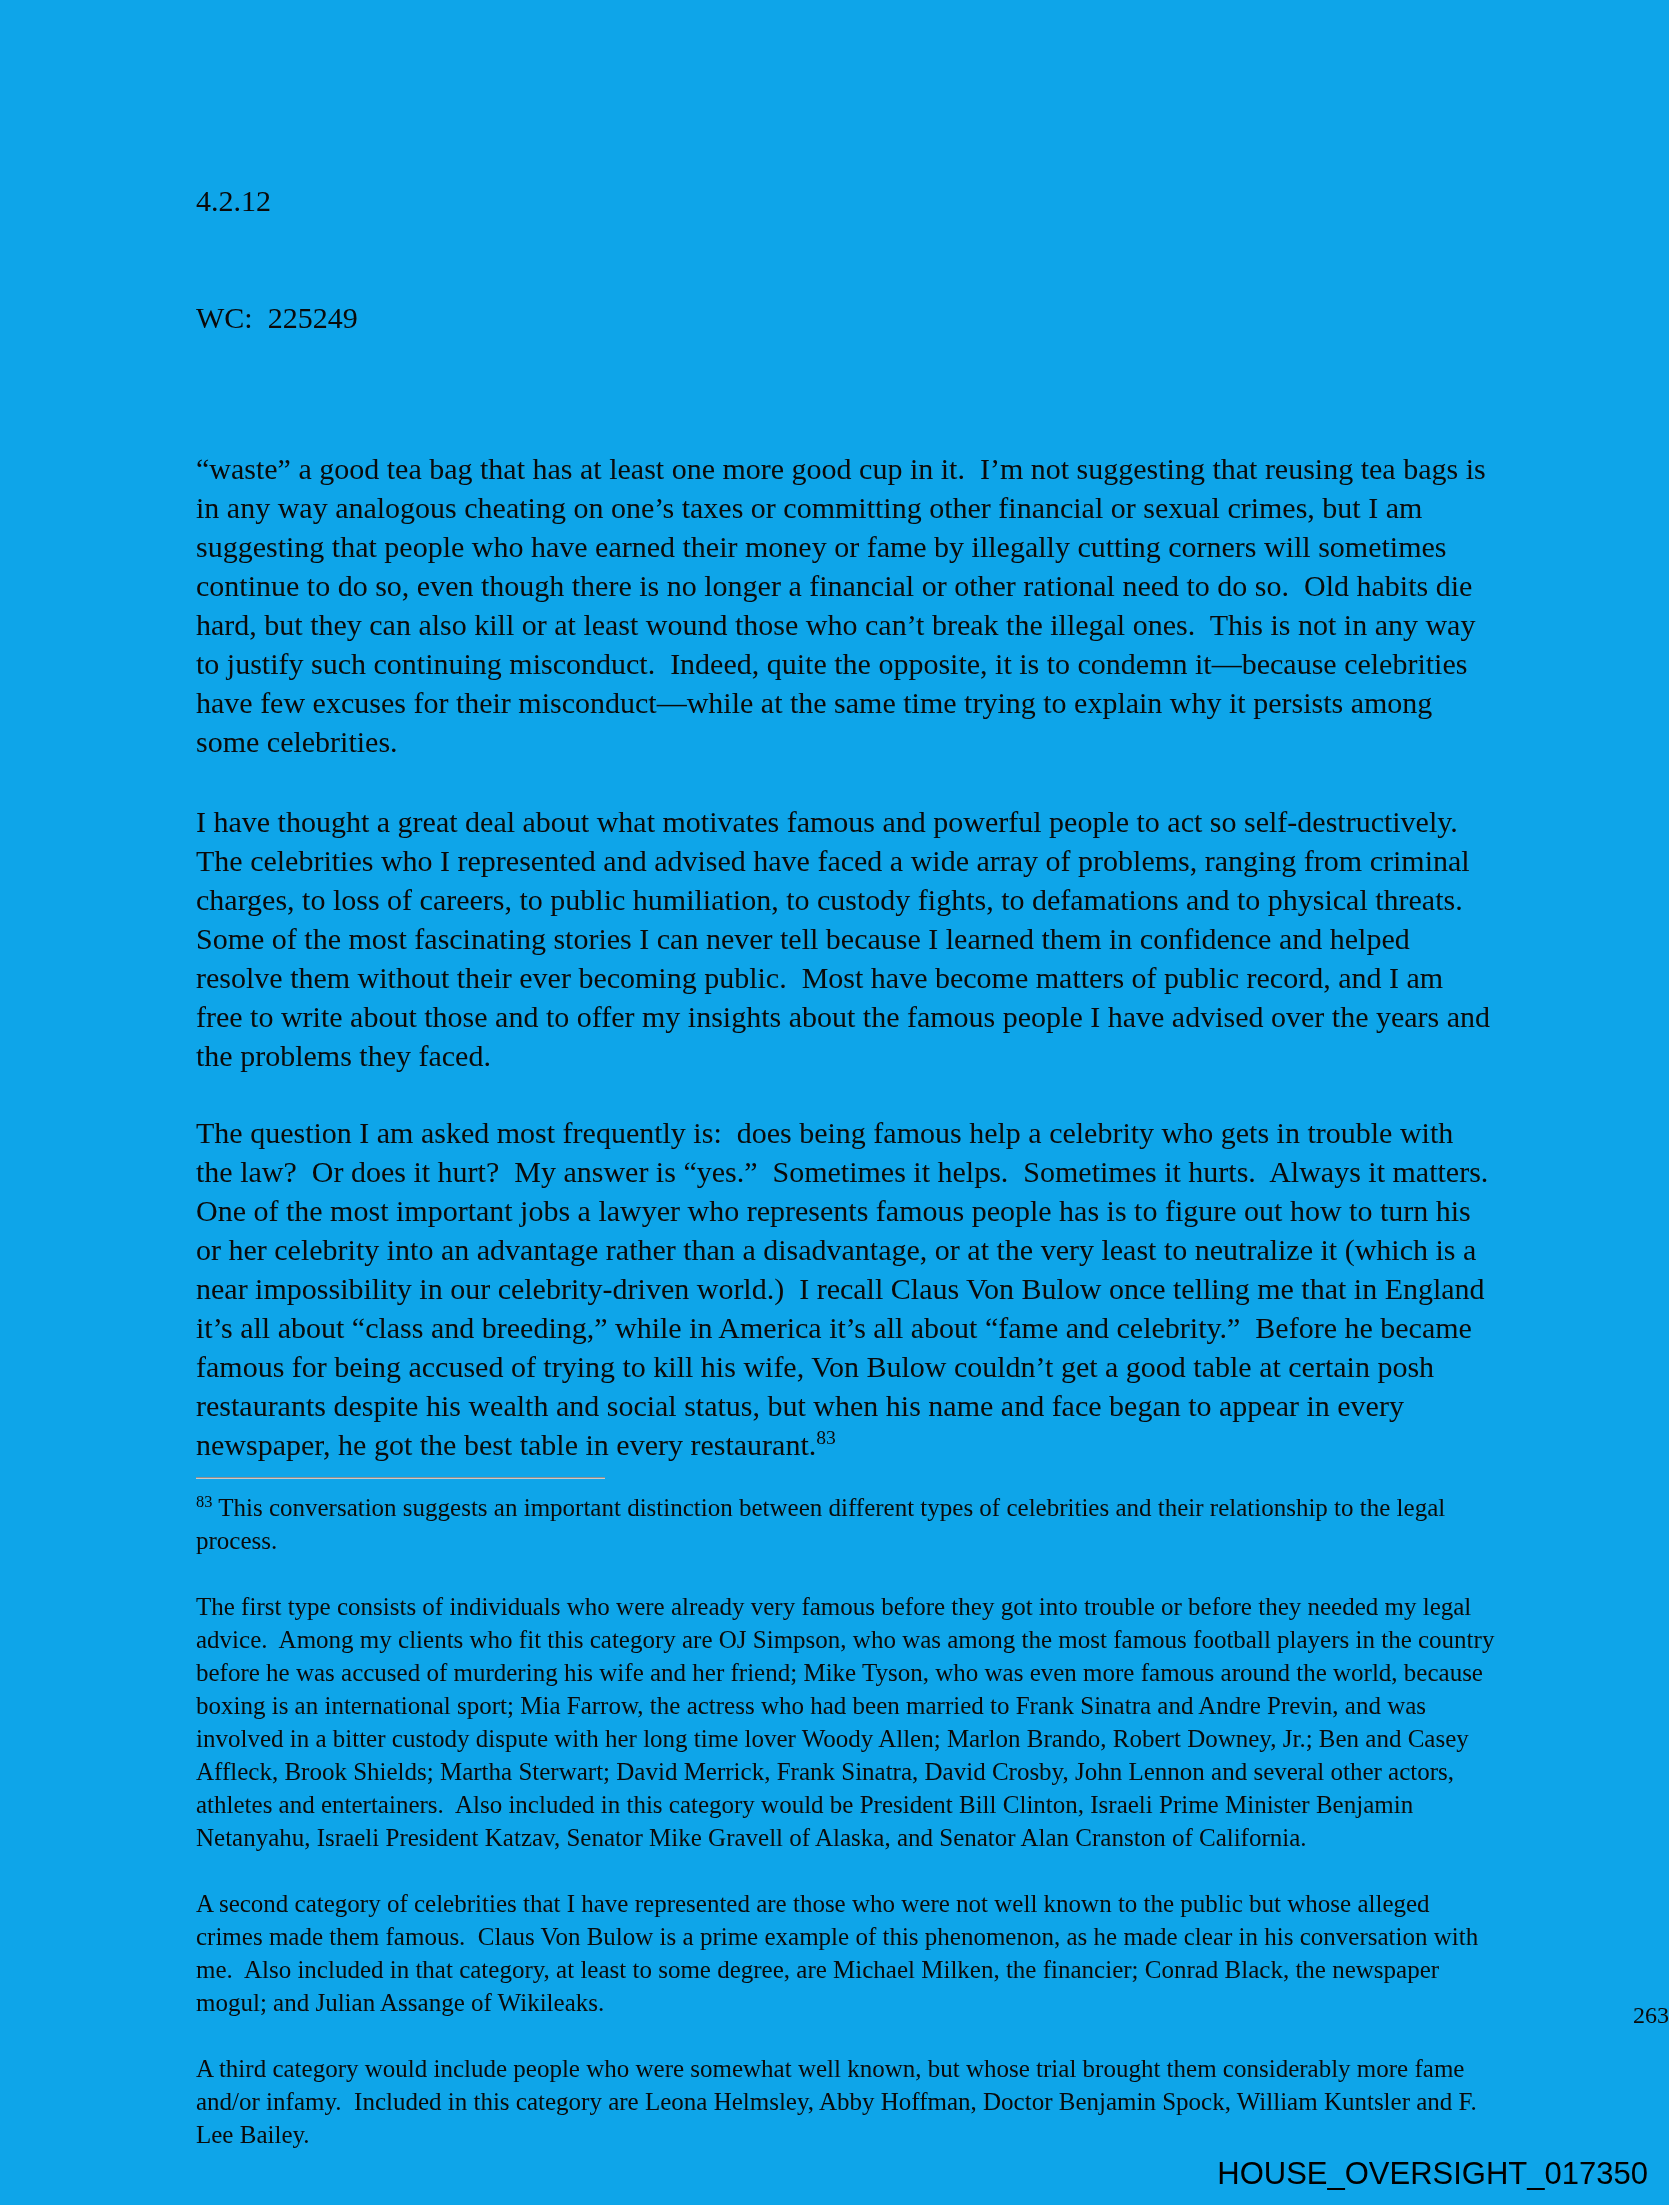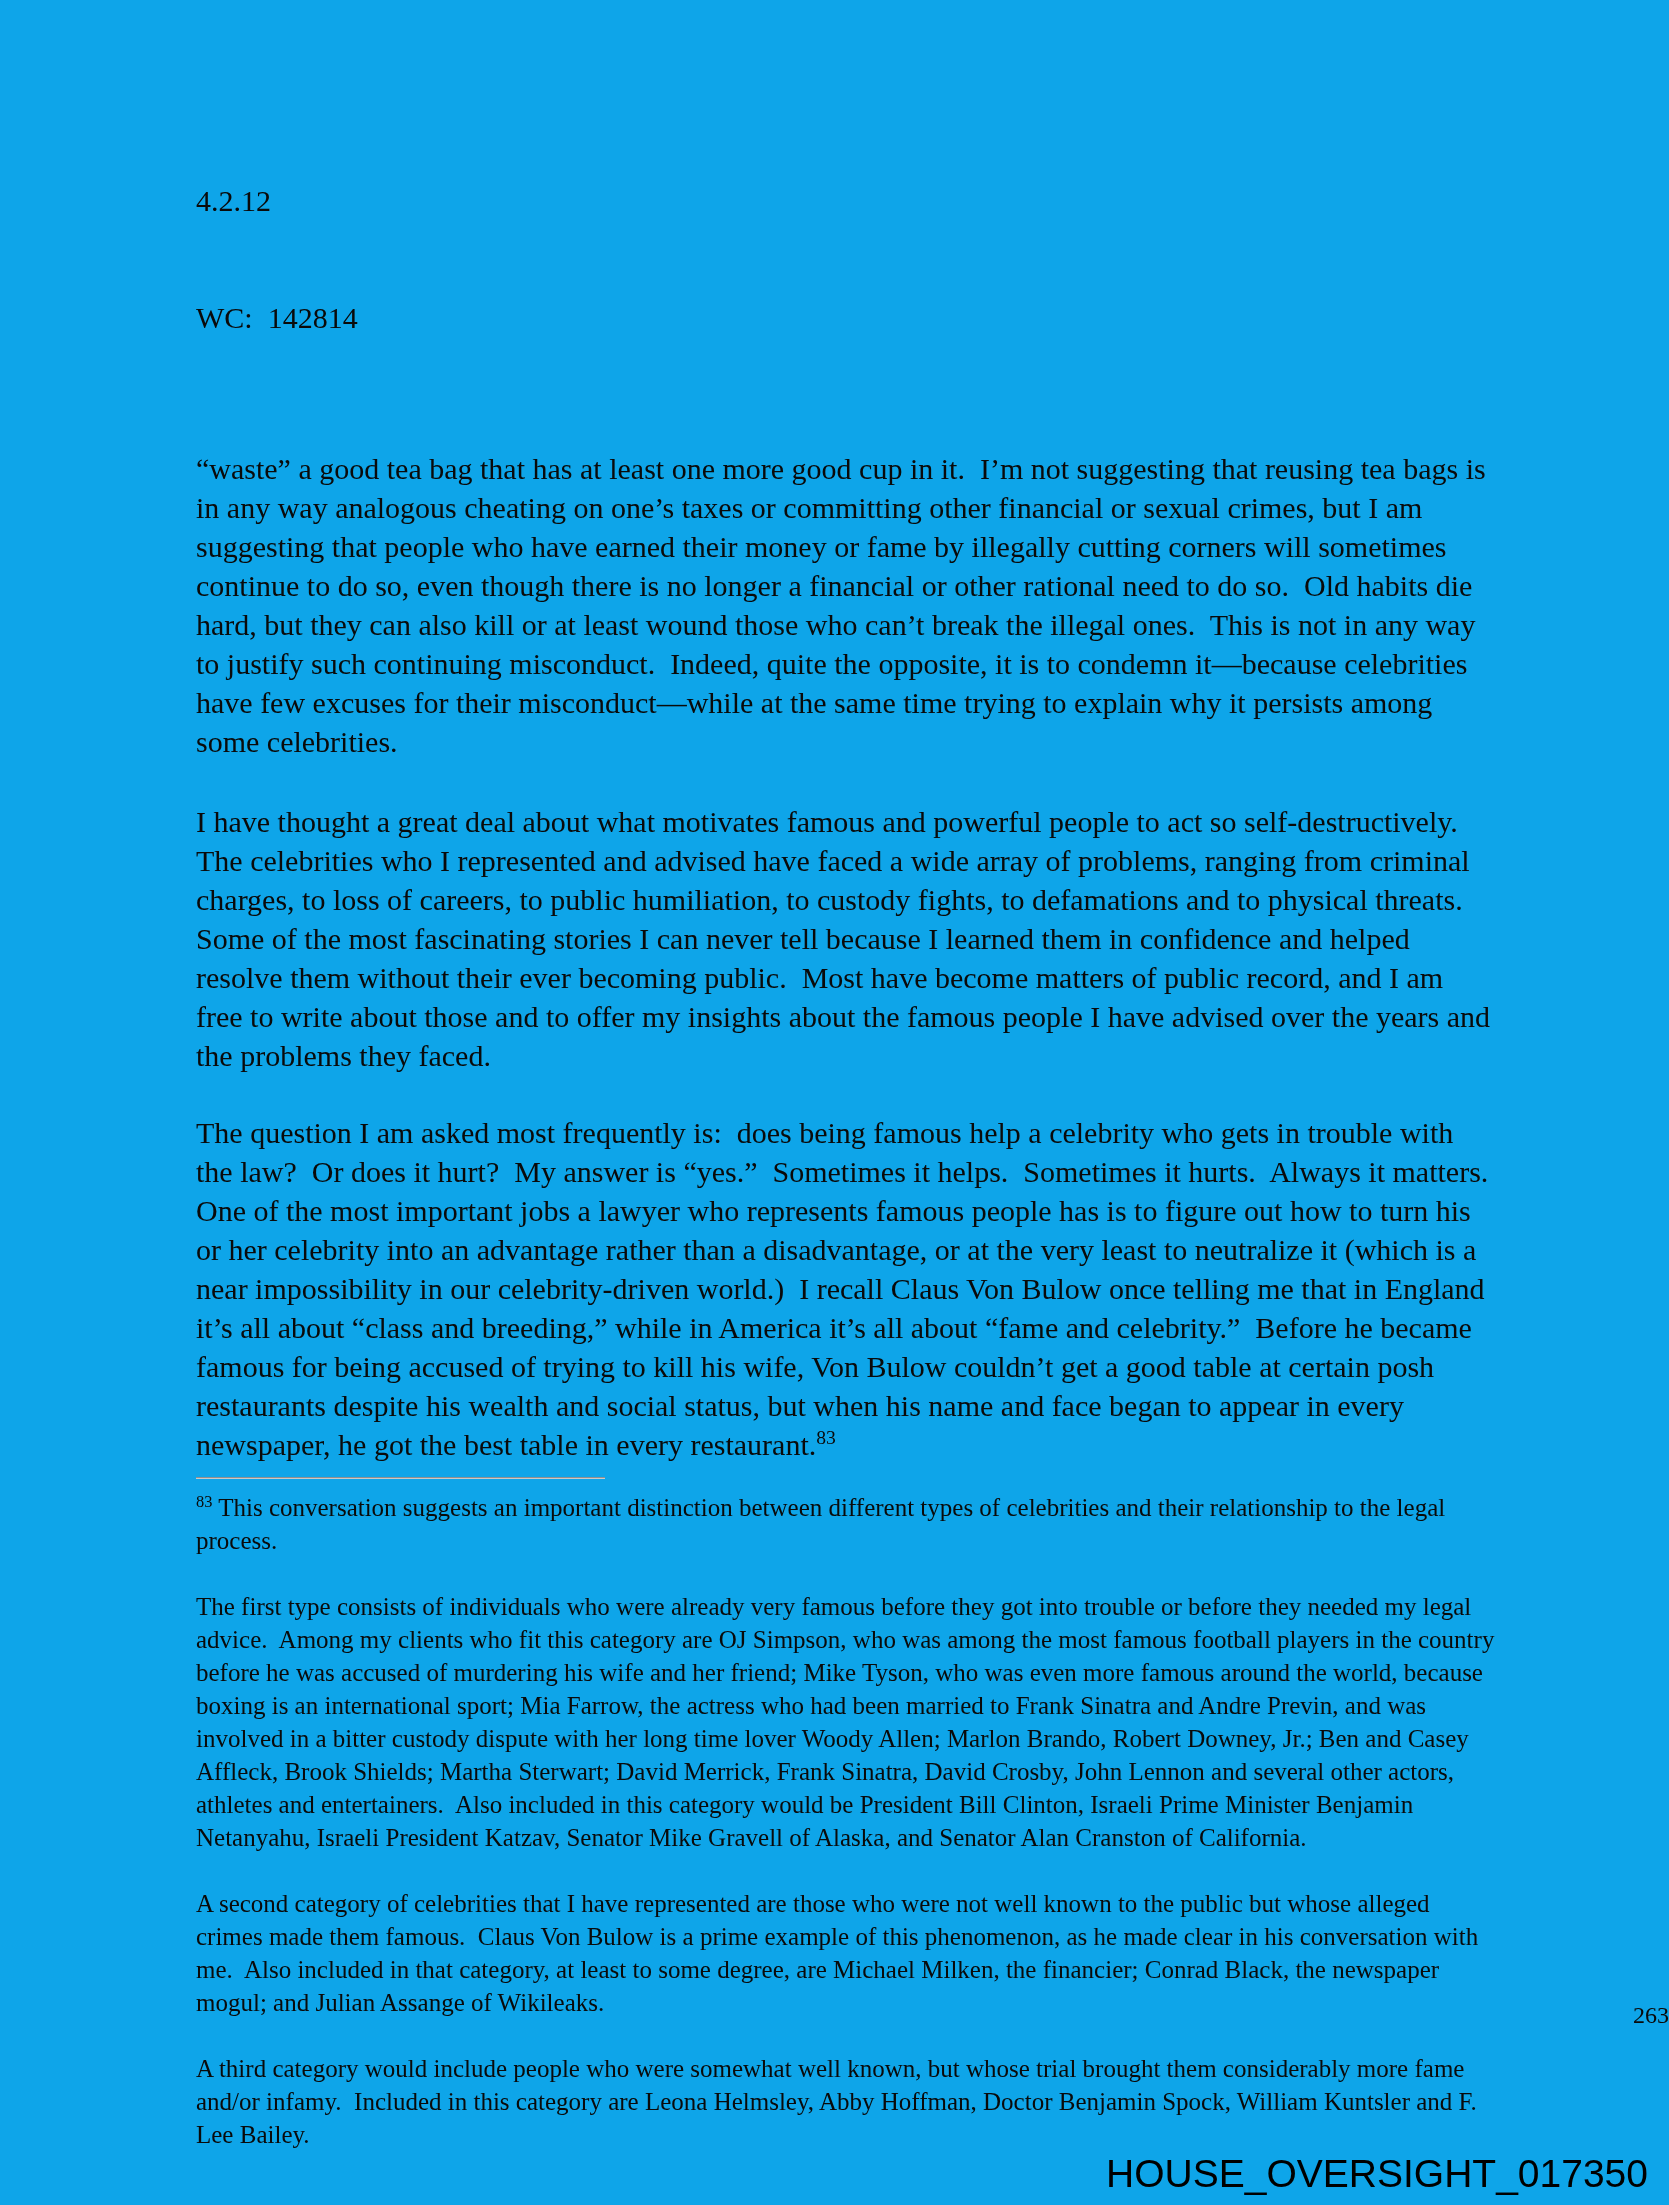--- a/index.html
+++ b/index.html
@@ -64,34 +64,34 @@
     width: 100%;
     text-align: right;
     font-size: 24px;
     line-height: 35px;
   }
   .bates-stamp {
     position: absolute;
     right: 21px;
     bottom: 14.4px;
     font-family: "Liberation Sans", sans-serif;
-    font-size: 39px;
+    font-size: 31px;
     line-height: 35px;
     color: #000000;
   }
 </style>
 </head>
 <body>
 
 <div class="page">
   <div class="content">
 
     <div class="doc-header">
       <div>4.2.12</div>
-      <div>WC:  142814</div>
+      <div>WC:  225249</div>
     </div>
 
     <p class="body-para para-1">“waste” a good tea bag that has at least one more good cup in it.  I’m not suggesting that reusing tea bags is in any way analogous cheating on one’s taxes or committing other financial or sexual crimes, but I am suggesting that people who have earned their money or fame by illegally cutting corners will sometimes continue to do so, even though there is no longer a financial or other rational need to do so.  Old habits die hard, but they can also kill or at least wound those who can’t break the illegal ones.  This is not in any way to justify such continuing misconduct.  Indeed, quite the opposite, it is to condemn it—because celebrities have few excuses for their misconduct—while at the same time trying to explain why it persists among some celebrities.</p>
 
     <p class="body-para para-2">I have thought a great deal about what motivates famous and powerful people to act so self-destructively.  The celebrities who I represented and advised have faced a wide array of problems, ranging from criminal charges, to loss of careers, to public humiliation, to custody fights, to defamations and to physical threats.  Some of the most fascinating stories I can never tell because I learned them in confidence and helped resolve them without their ever becoming public.  Most have become matters of public record, and I am free to write about those and to offer my insights about the famous people I have advised over the years and the problems they faced.</p>
 
     <p class="body-para para-3"><span>The question I am asked most frequently is:  does being famous help a celebrity who gets in trouble with the law?  Or does it hurt?  My answer is “yes.”  Sometimes it helps.  Sometimes it hurts.  Always it matters.  One of the most important jobs a lawyer who represents famous people has is to figure out how to turn his or her celebrity into an advantage rather than a disadvantage, or at the very least to neutralize it (which is a near impossibility in our celebrity-driven world.)  I recall Claus Von Bulow once telling me that in England it’s all about “class and breeding,” while in America it’s all about “fame and celebrity.”  Before he became famous for being accused of trying to kill his wife, Von Bulow couldn’t get a good table at certain posh restaurants despite his wealth and social status, but when his name and face began to appear in every newspaper, he got the best table in every restaurant.</span><sup class="fn-ref">83</sup></p>
 
     <div class="footnote-separator"></div>
 

